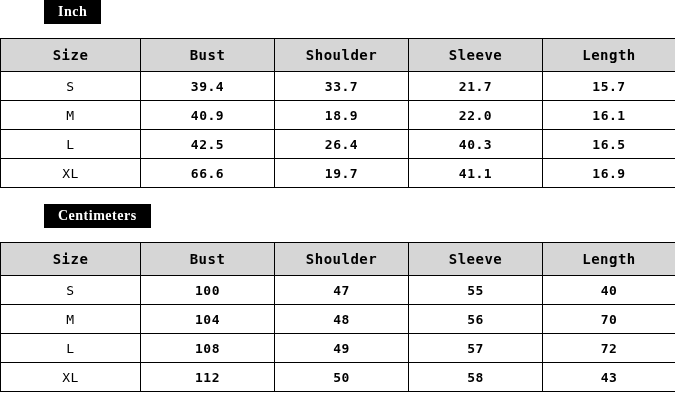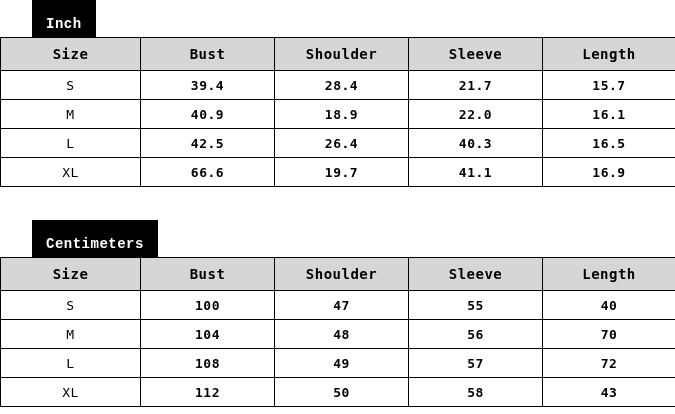--- a/index.html
+++ b/index.html
@@ -19,40 +19,40 @@
     width: 675px;
     height: 414px;
     box-sizing: border-box;
   }
   .section {
     position: absolute;
     left: 0;
     width: 675px;
   }
   .section-inch { top: 0px; }
-  .section-cm { top: 220px; }
+  .section-cm { top: 204px; }
 
   .unit-banner {
     display: inline-block;
     background: #000000;
     color: #ffffff;
-    font-family: Liberation Mono, monospace;
+    font-family: Liberation Serif, serif;
     font-weight: bold;
     font-size: 14px;
     letter-spacing: 0.5px;
-    padding: 17px 14px 5px 14px;
-    margin-left: 32px;
+    padding: 4px 14px 5px 14px;
+    margin-left: 44px;
     line-height: 1.1;
   }
 
   table.size-table {
     border-collapse: collapse;
     width: 675px;
     table-layout: fixed;
-    margin-top: 0;
+    margin-top: 14px;
   }
   table.size-table th,
   table.size-table td {
     border: 1px solid #000000;
     text-align: center;
     font-family: "DejaVu Sans Mono", monospace;
     font-size: 13px;
     height: 28px;
     padding: 0;
     font-weight: bold;
@@ -99,21 +99,21 @@
           <th>Bust</th>
           <th>Shoulder</th>
           <th>Sleeve</th>
           <th>Length</th>
         </tr>
       </thead>
       <tbody>
         <tr>
           <td class="size-col">S</td>
           <td>39.4</td>
-          <td>28.4</td>
+          <td>33.7</td>
           <td>21.7</td>
           <td>15.7</td>
         </tr>
         <tr>
           <td class="size-col">M</td>
           <td>40.9</td>
           <td>18.9</td>
           <td>22.0</td>
           <td>16.1</td>
         </tr>

